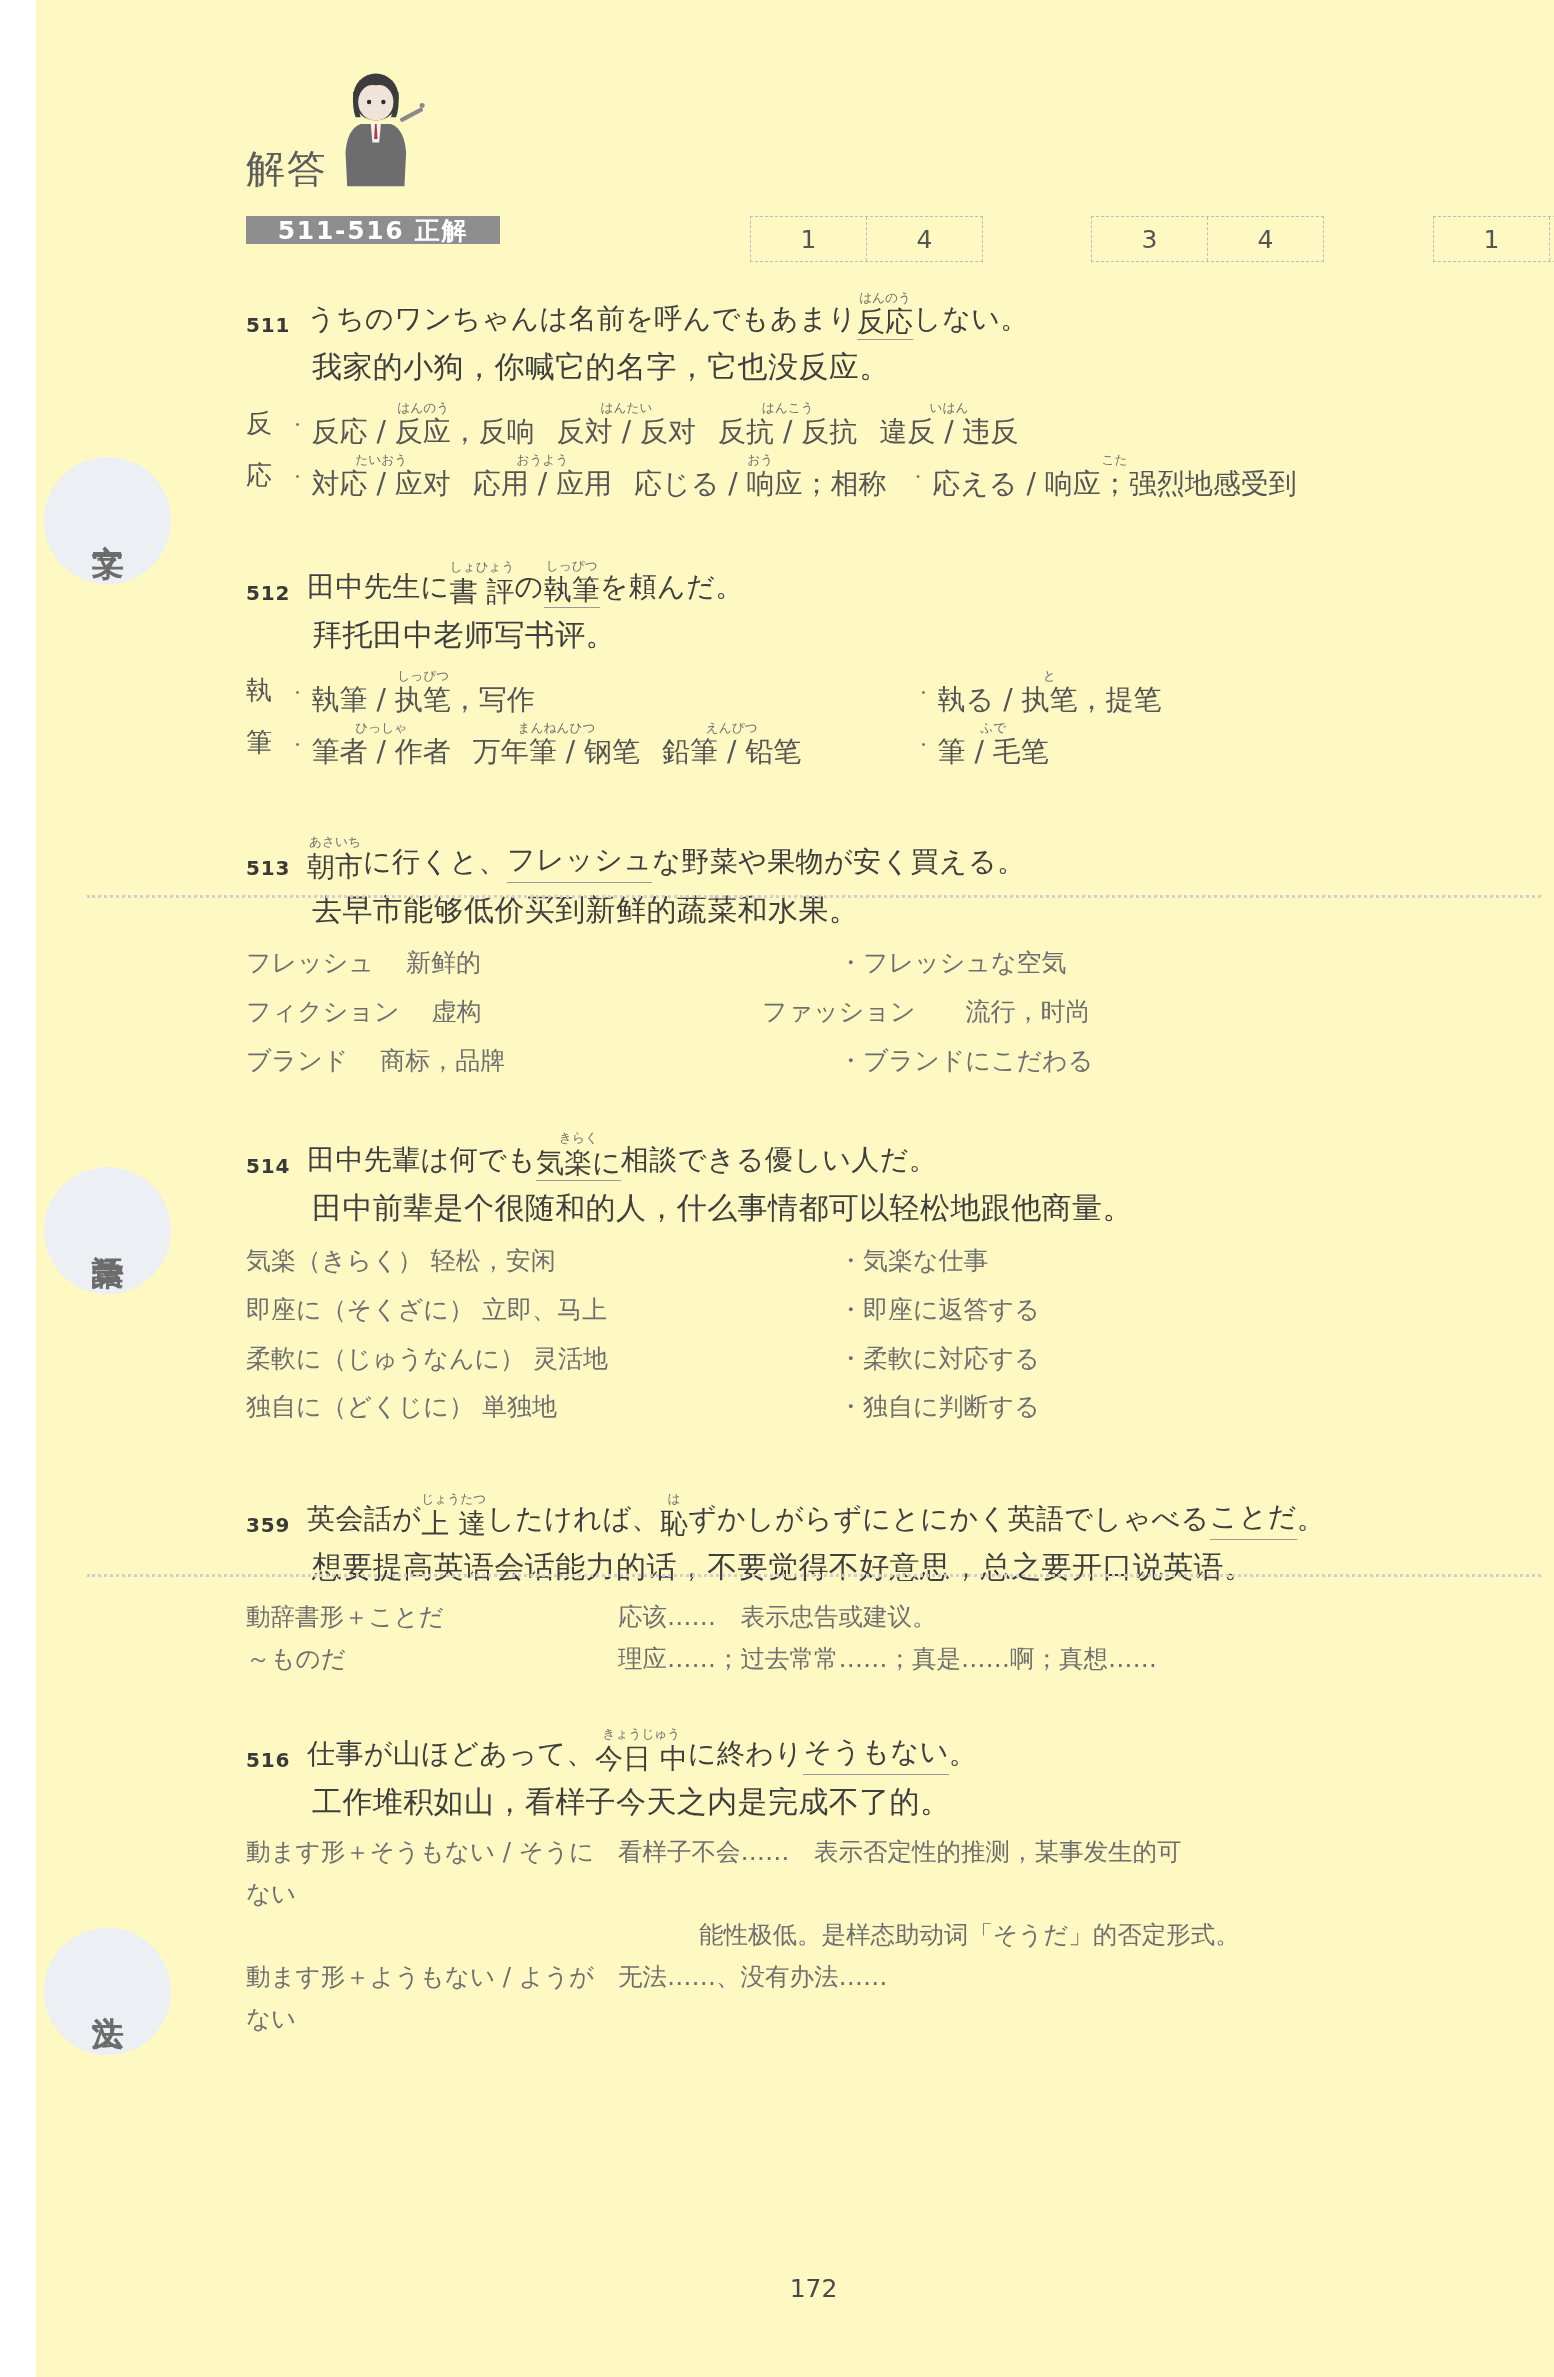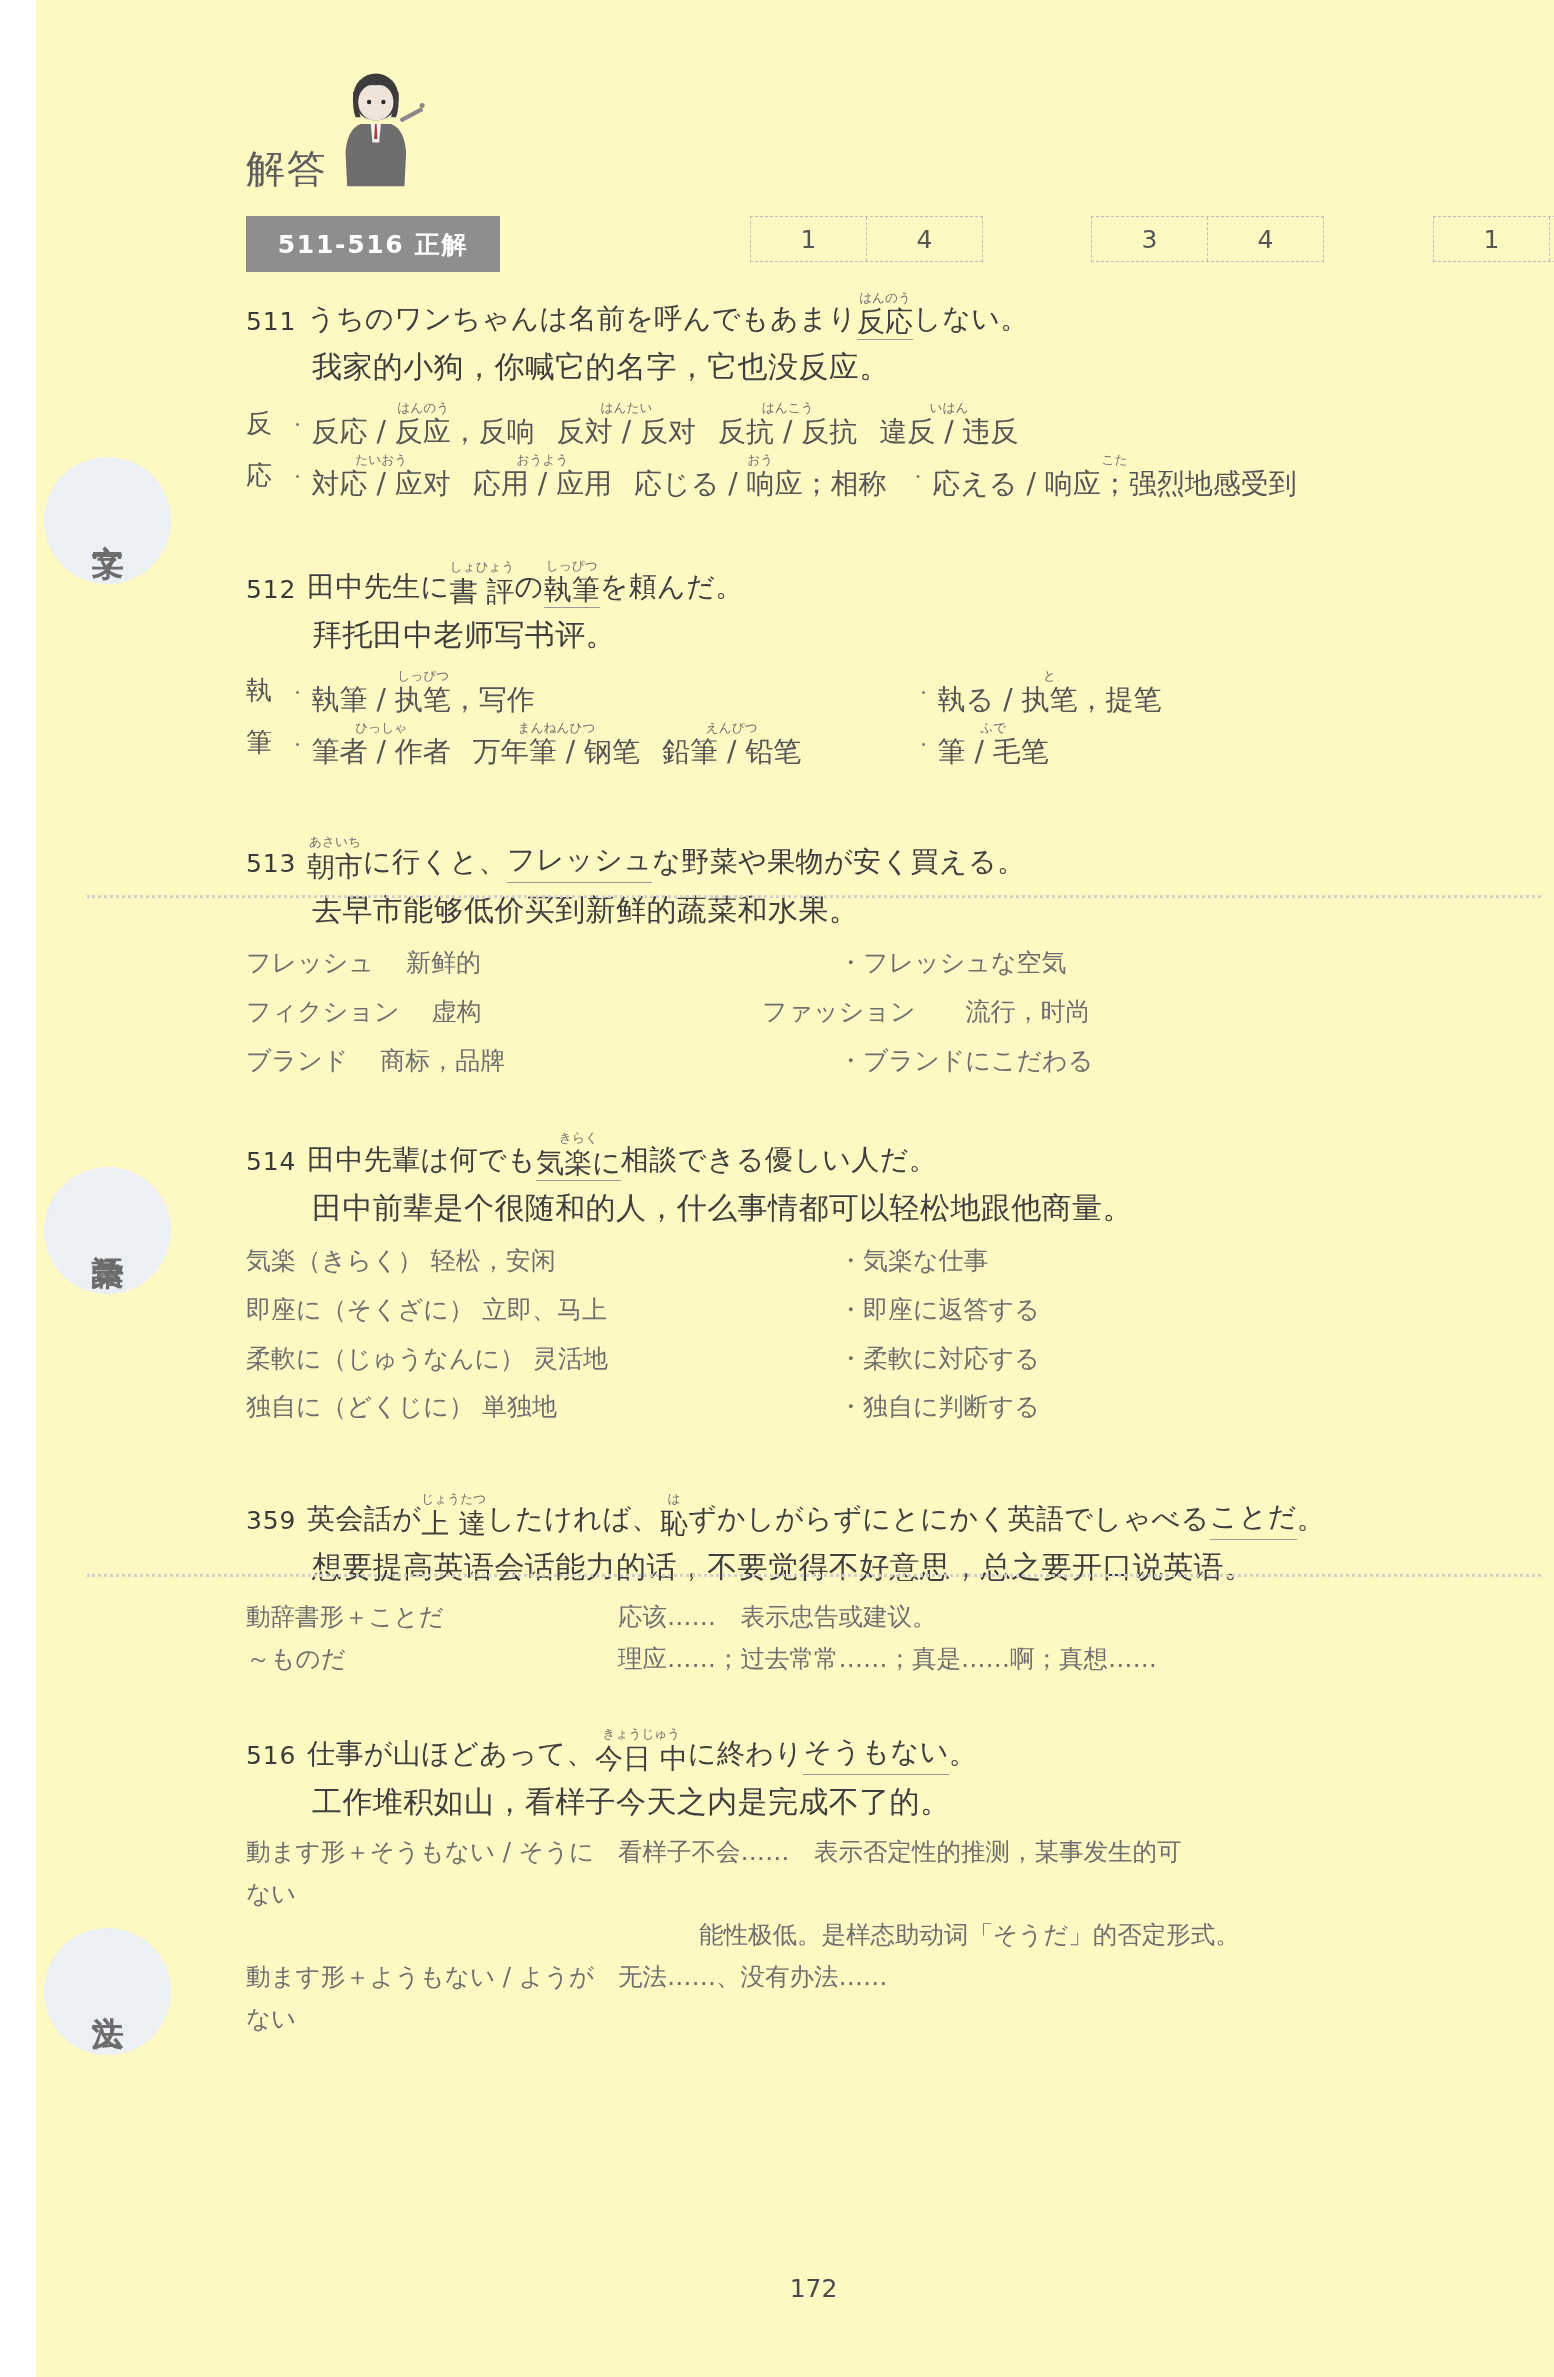--- a/index.html
+++ b/index.html
@@ -91,21 +91,21 @@
     left: 210px;
     top: 216px;
     width: 1278px;
     height: 47px;
   }
   .range-label {
     position: absolute;
     left: 0;
     top: 0;
     width: 254px;
-    height: 56px;
+    height: 28px;
     background: #8e8e8e;
     color: #ffffff;
     font-size: 25px;
     font-weight: bold;
     display: flex;
     align-items: center;
     justify-content: center;
     letter-spacing: 1.7px;
   }
   .ans-group {
@@ -143,22 +143,22 @@
     margin-bottom: 5px;
   }
   .q-line {
     display: flex;
     align-items: flex-end;
     font-size: 27px;
     color: #3f3f3f;
     line-height: 1.5;
   }
   .q-num {
-    font-weight: normal;
-    font-size: 25px;
+    font-weight: bold;
+    font-size: 20px;
     color: #3a3a3a;
     min-width: 61px;
     letter-spacing: 0.8px;
   }
   .q-jp { font-size: 28px; letter-spacing: 0.4px; }
   .q-cn {
     font-size: 30px;
     color: #3f3f3f;
     margin: 6.8px 0 8.5px 66px;
     letter-spacing: 0.4px;

